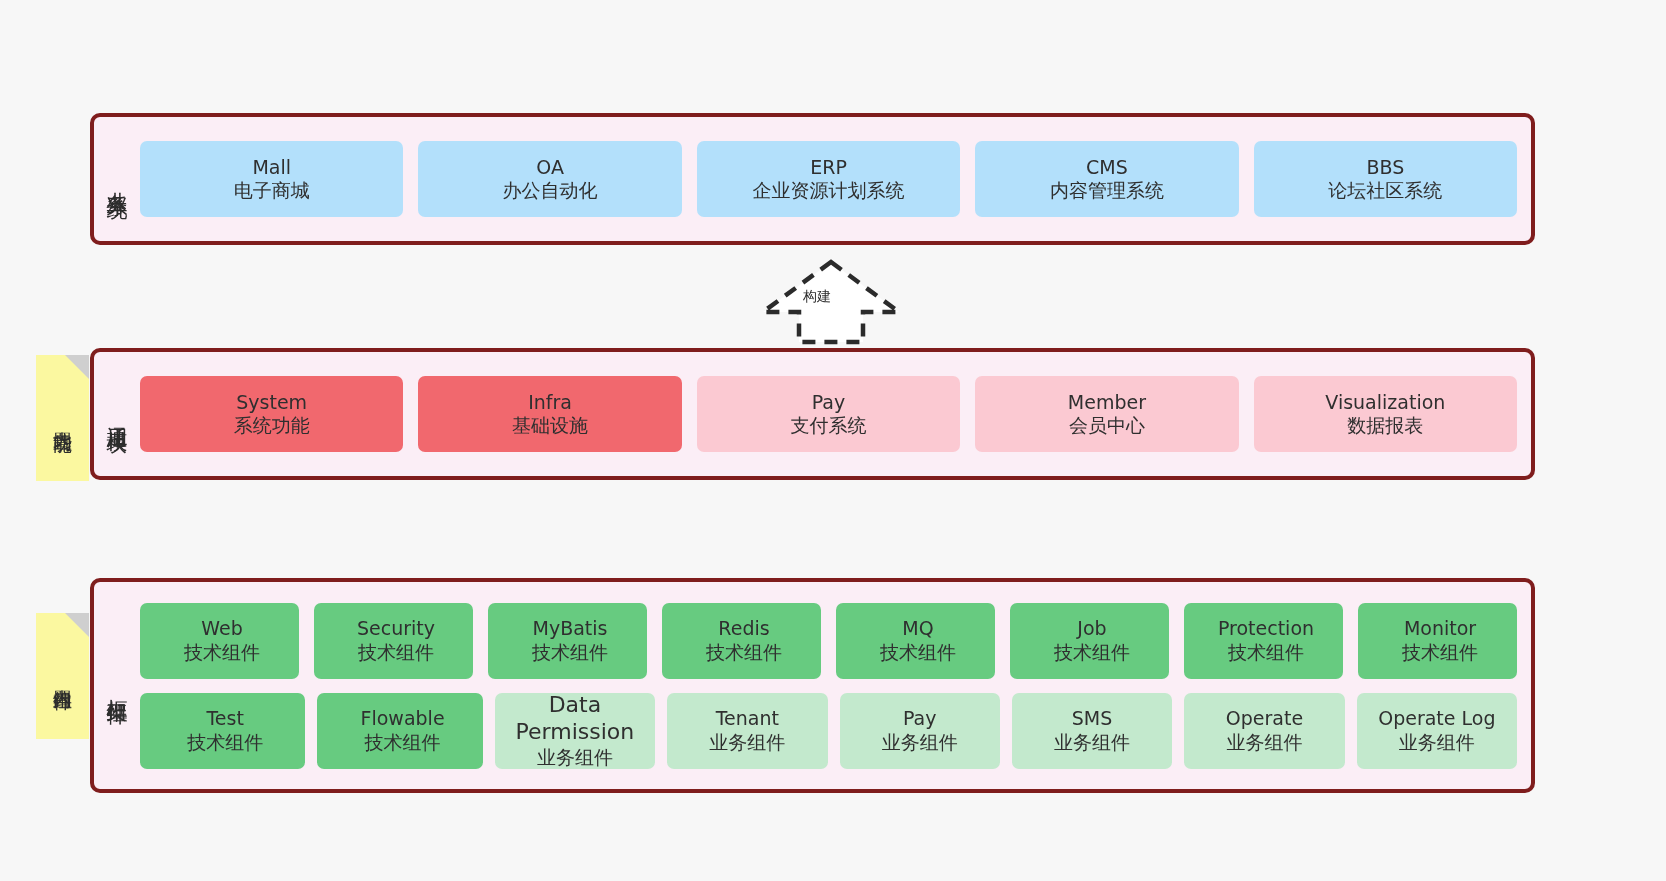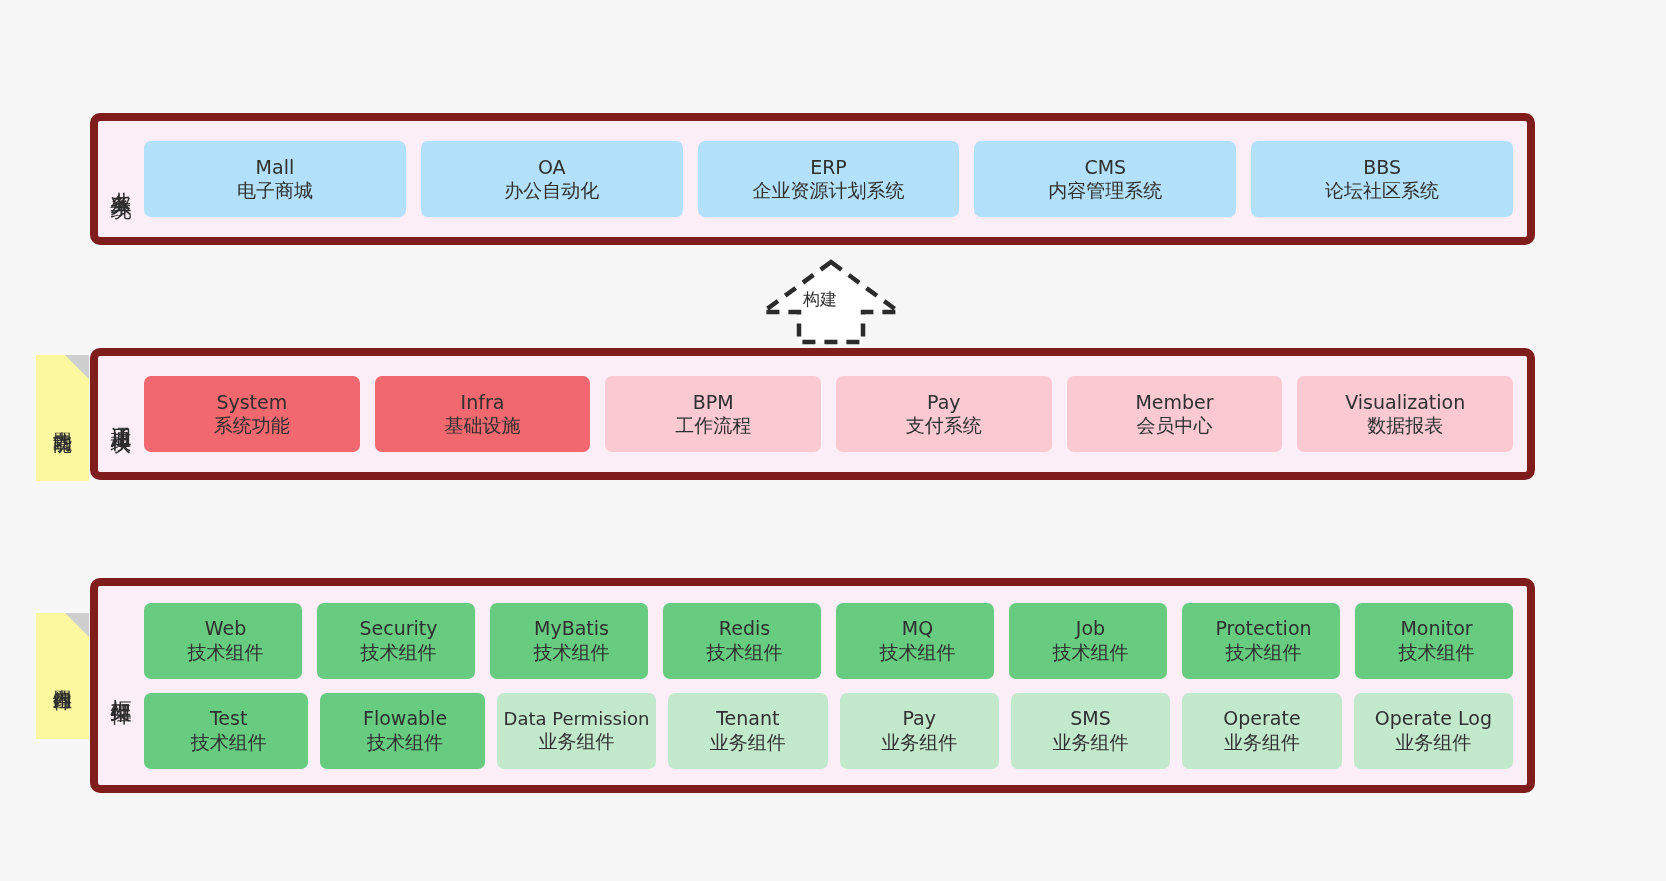--- a/index.html
+++ b/index.html
@@ -12,21 +12,21 @@
     color: #333333;
     position: relative;
     overflow: hidden;
   }
   .canvas { position: relative; width: 1666px; height: 881px; }
 
   
   .layer {
     position: absolute;
     background: #fbeef6;
-    border: 8px solid #7f1d1d;
+    border: 4px solid #7f1d1d;
     border-radius: 10px;
     box-sizing: border-box;
     display: flex;
     align-items: stretch;
   }
   
   .layer-title {
     writing-mode: vertical-rl;
     text-orientation: upright;
     font-size: 21px;
@@ -70,21 +70,21 @@
     align-items: center;
     justify-content: center;
     text-align: center;
     line-height: 1.22;
     box-sizing: border-box;
     padding: 4px 6px;
     color: #2f2f2f;
   }
   .node .n-en { font-size: 19px; }
   .node .n-cn { font-size: 19px; text-align: right; }
-  .node.three-line .n-en { font-size: 18px; }
+  .node.three-line .n-en { font-size: 22px; }
 
   .blue  { background: #b3e0fb; }
   .red   { background: #f1686e; }
   .pink  { background: #fbc9d2; }
   .green { background: #67cb80; padding-left: 11px; }
   .lgreen{ background: #c3e9cd; }
 
   
   .sticky {
     position: absolute;
@@ -108,21 +108,21 @@
     width: 0; height: 0;
     border-top: 24px solid #cfcfcf;
     border-left: 24px solid transparent;
   }
 
   
   .blockarrow { position: absolute; }
   .blockarrow svg { display: block; overflow: visible; }
   .arrow-label {
     position: absolute;
-    font-size: 17px;
+    font-size: 14px;
     color: #2c2c2c;
     white-space: nowrap;
     background: transparent;
   }
 </style>
 </head>
 <body>
 
 <div class="canvas">
 
@@ -175,24 +175,20 @@
         <div class="row" style="height:76px;">
           <div class="node red">
             <span class="n-en">System</span>
             <span class="n-cn">系统功能</span>
           </div>
           <div class="node red">
             <span class="n-en">Infra</span>
             <span class="n-cn">基础设施</span>
           </div>
           <div class="node pink">
-            <span class="n-en">BPM</span>
-            <span class="n-cn">工作流程</span>
-          </div>
-          <div class="node pink">
             <span class="n-en">Pay</span>
             <span class="n-cn">支付系统</span>
           </div>
           <div class="node pink">
             <span class="n-en">Member</span>
             <span class="n-cn">会员中心</span>
           </div>
           <div class="node pink">
             <span class="n-en">Visualization</span>
             <span class="n-cn">数据报表</span>

